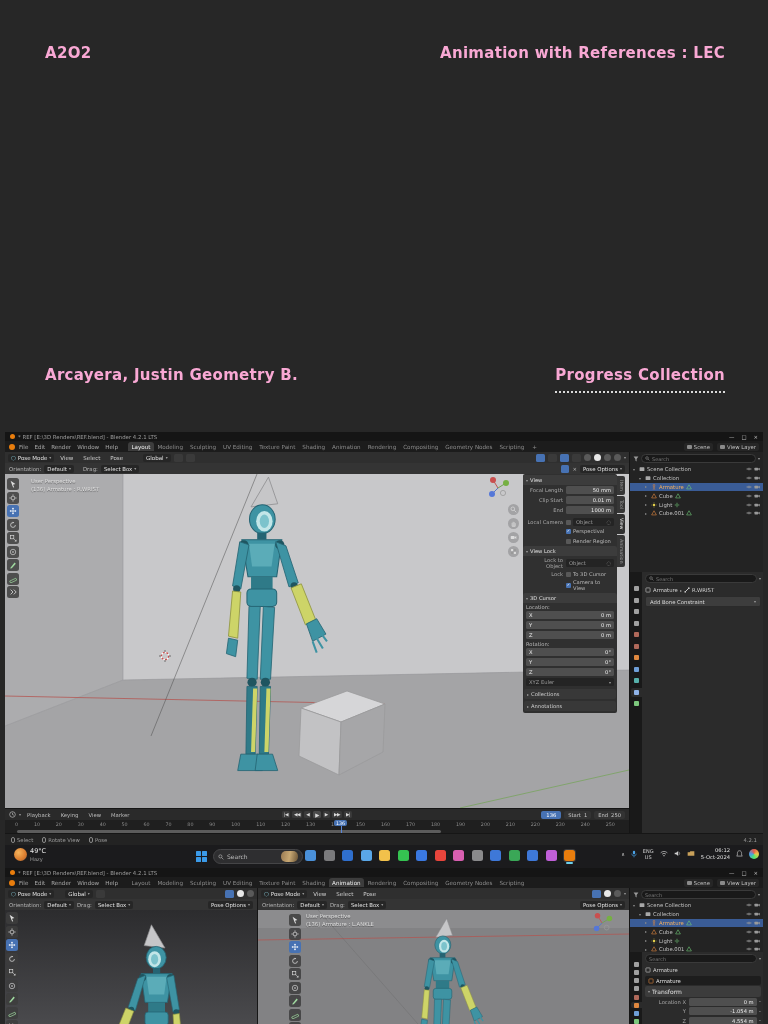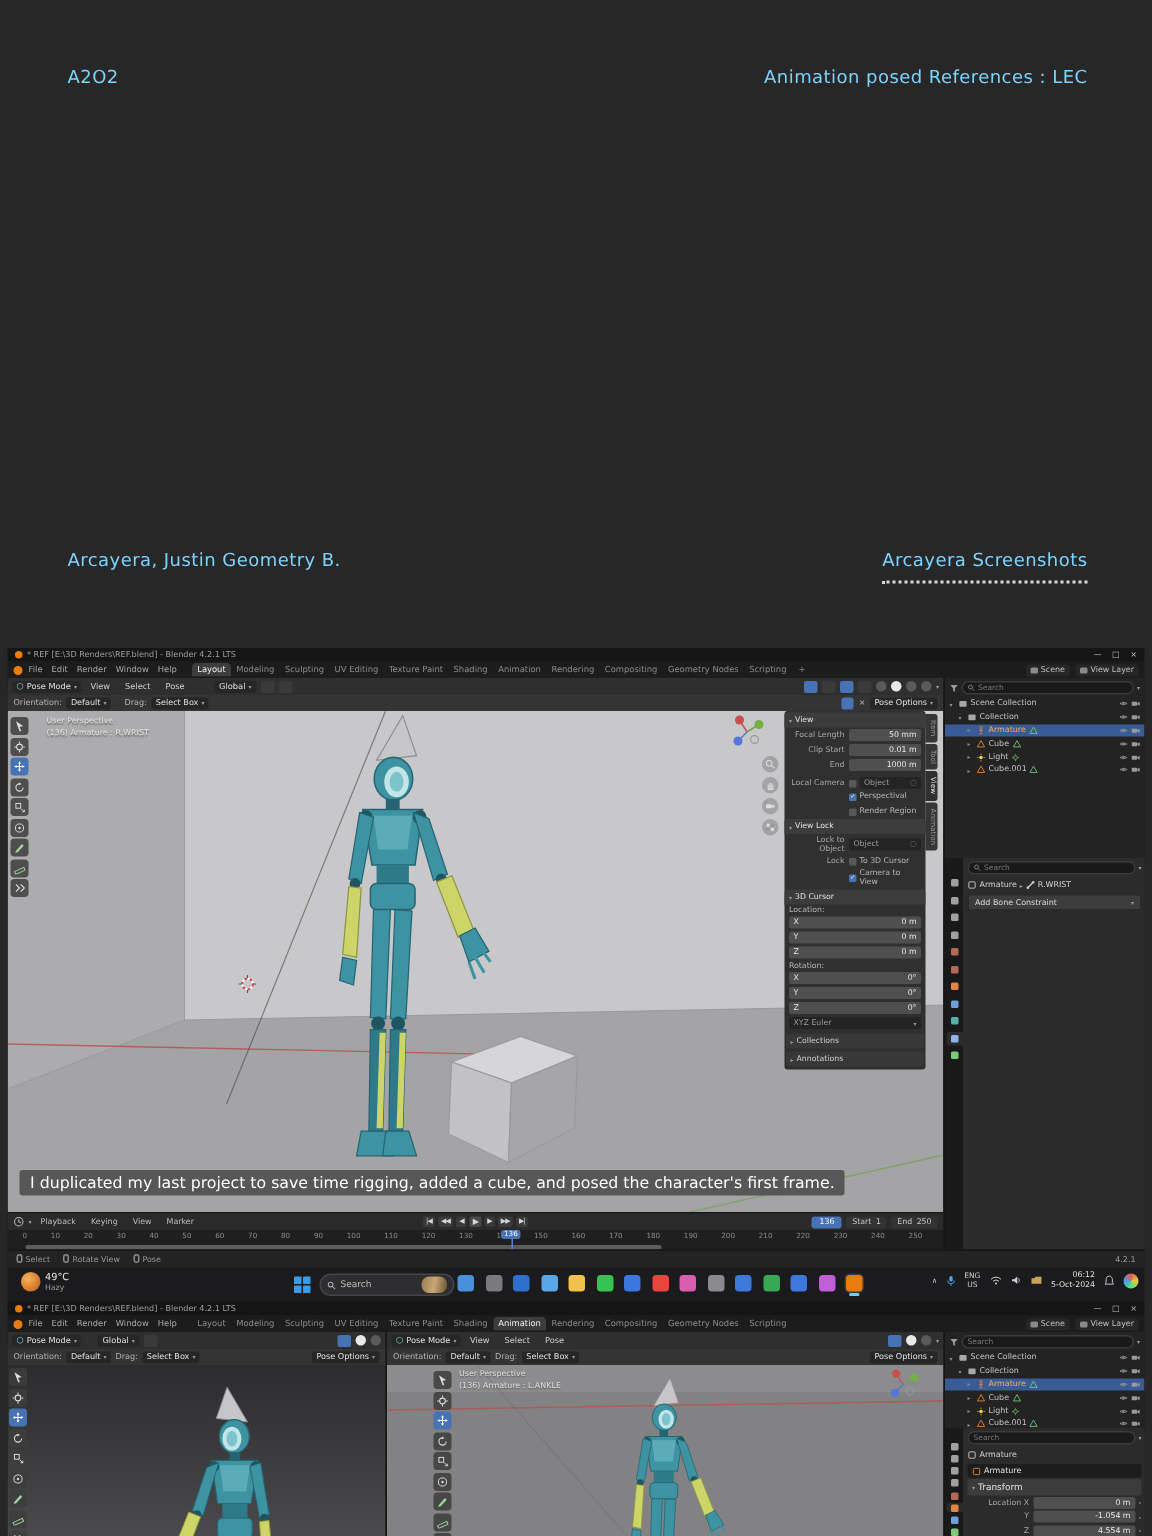--- a/index.html
+++ b/index.html
@@ -1,20 +1,20 @@
 <!DOCTYPE html>
 <html><head>
 <meta charset="utf-8">
 <style>
   *{margin:0;padding:0;box-sizing:border-box}
   html,body{width:768px;height:1024px;overflow:hidden}
   body{background:#272727;font-family:"DejaVu Sans","Liberation Sans",sans-serif;position:relative}
   .abs{position:absolute}
   
-  .slide-txt{color:#7dd3fc;font-weight:normal;font-size:12px;letter-spacing:.3px}
+  .slide-txt{color:#f9a8d4;font-weight:bold;font-size:15px;letter-spacing:.3px}
   .dotted-u{border-bottom:2px dotted #d9d9d9;padding-bottom:7px}
   
   .bl-window{position:absolute;left:5px;width:758px;background:#1f1f1f;overflow:hidden;color:#c5c5c5;font-size:6px}
   .titlebar{height:9px;background:#151515;display:flex;align-items:center;gap:3px;padding:0 5px;font-size:5.4px;color:#9d9d9d;white-space:nowrap}
   .bl-logo{width:5px;height:5px;border-radius:50%;background:#e87d0d;flex:0 0 auto}
   .win-controls{margin-left:auto;display:flex;gap:7px;color:#bdbdbd;font-size:5.4px}
   .menubar{height:11px;background:#1c1c1c;display:flex;align-items:center;gap:1px;padding:0 4px;font-size:5.6px;color:#a8a8a8;white-space:nowrap;overflow:hidden}
   .menu-item{padding:1px 3px;border-radius:2px}
   .wtab{padding:1.5px 3.5px;border-radius:3px 3px 0 0;color:#8c8c8c;white-space:nowrap}
   .wtab.active{background:#3d3d3d;color:#f1f1f1}
@@ -162,23 +162,23 @@
     </g>
     <g id="cursor3d">
       <circle cx="6" cy="6" r="3.6" fill="none" stroke="#ffffff" stroke-width="1.4"></circle>
       <circle cx="6" cy="6" r="3.6" fill="none" stroke="#c94f4f" stroke-width="1.4" stroke-dasharray="1.8 1.8"></circle>
       <path d="M6 0 V2.2 M6 9.8 V12 M0 6 H2.2 M9.8 6 H12" stroke="#555" stroke-width="0.8"></path>
     </g>
   </defs>
 </svg>
 
 <div class="abs slide-txt" style="left:45px;top:44px">A2O2</div>
-<div class="abs slide-txt" style="right:43px;top:44px">Animation posed References : LEC</div>
+<div class="abs slide-txt" style="right:43px;top:44px">Animation with References : LEC</div>
 <div class="abs slide-txt" style="left:45px;top:366px">Arcayera, Justin Geometry B.</div>
-<div class="abs slide-txt dotted-u" style="right:43px;top:366px">Arcayera Screenshots</div>
+<div class="abs slide-txt dotted-u" style="right:43px;top:366px">Progress Collection</div>
 
 <div class="bl-window" id="win1" style="top:432px;height:413px">
   <div class="titlebar">
     <span class="bl-logo"></span>
     <span>* REF [E:\3D Renders\REF.blend] - Blender 4.2.1 LTS</span>
     <span class="win-controls">
       <span>—</span>
       <span>□</span>
       <span>×</span>
     </span>
@@ -369,21 +369,20 @@
             </g>
           </svg>
         </span>
         <span class="tool">
           <svg viewBox="0 0 10 10">
             <path d="M2 2 L5 5 L2 8 M6 2 L9 5 L6 8" fill="none" stroke="#ddd" stroke-width="1"></path>
           </svg>
         </span>
       </div>
     
-    <div class="abs" style="left:8px;top:306px;background:rgba(82,82,82,.94);border-radius:2px;padding:2.5px 7px;color:#fff;font-size:10.5px;white-space:nowrap">I duplicated my last project to save time rigging, added a cube, and posed the character's first frame.</div>
     
     <div class="npanel" style="left:518px;top:0px">
       <div class="sect-h">
           <span class="car">▾</span>
           <span>View</span>
         </div>
       <div class="prow">
           <span class="plbl">Focal Length</span>
           <span class="pfield">
             <span></span>

